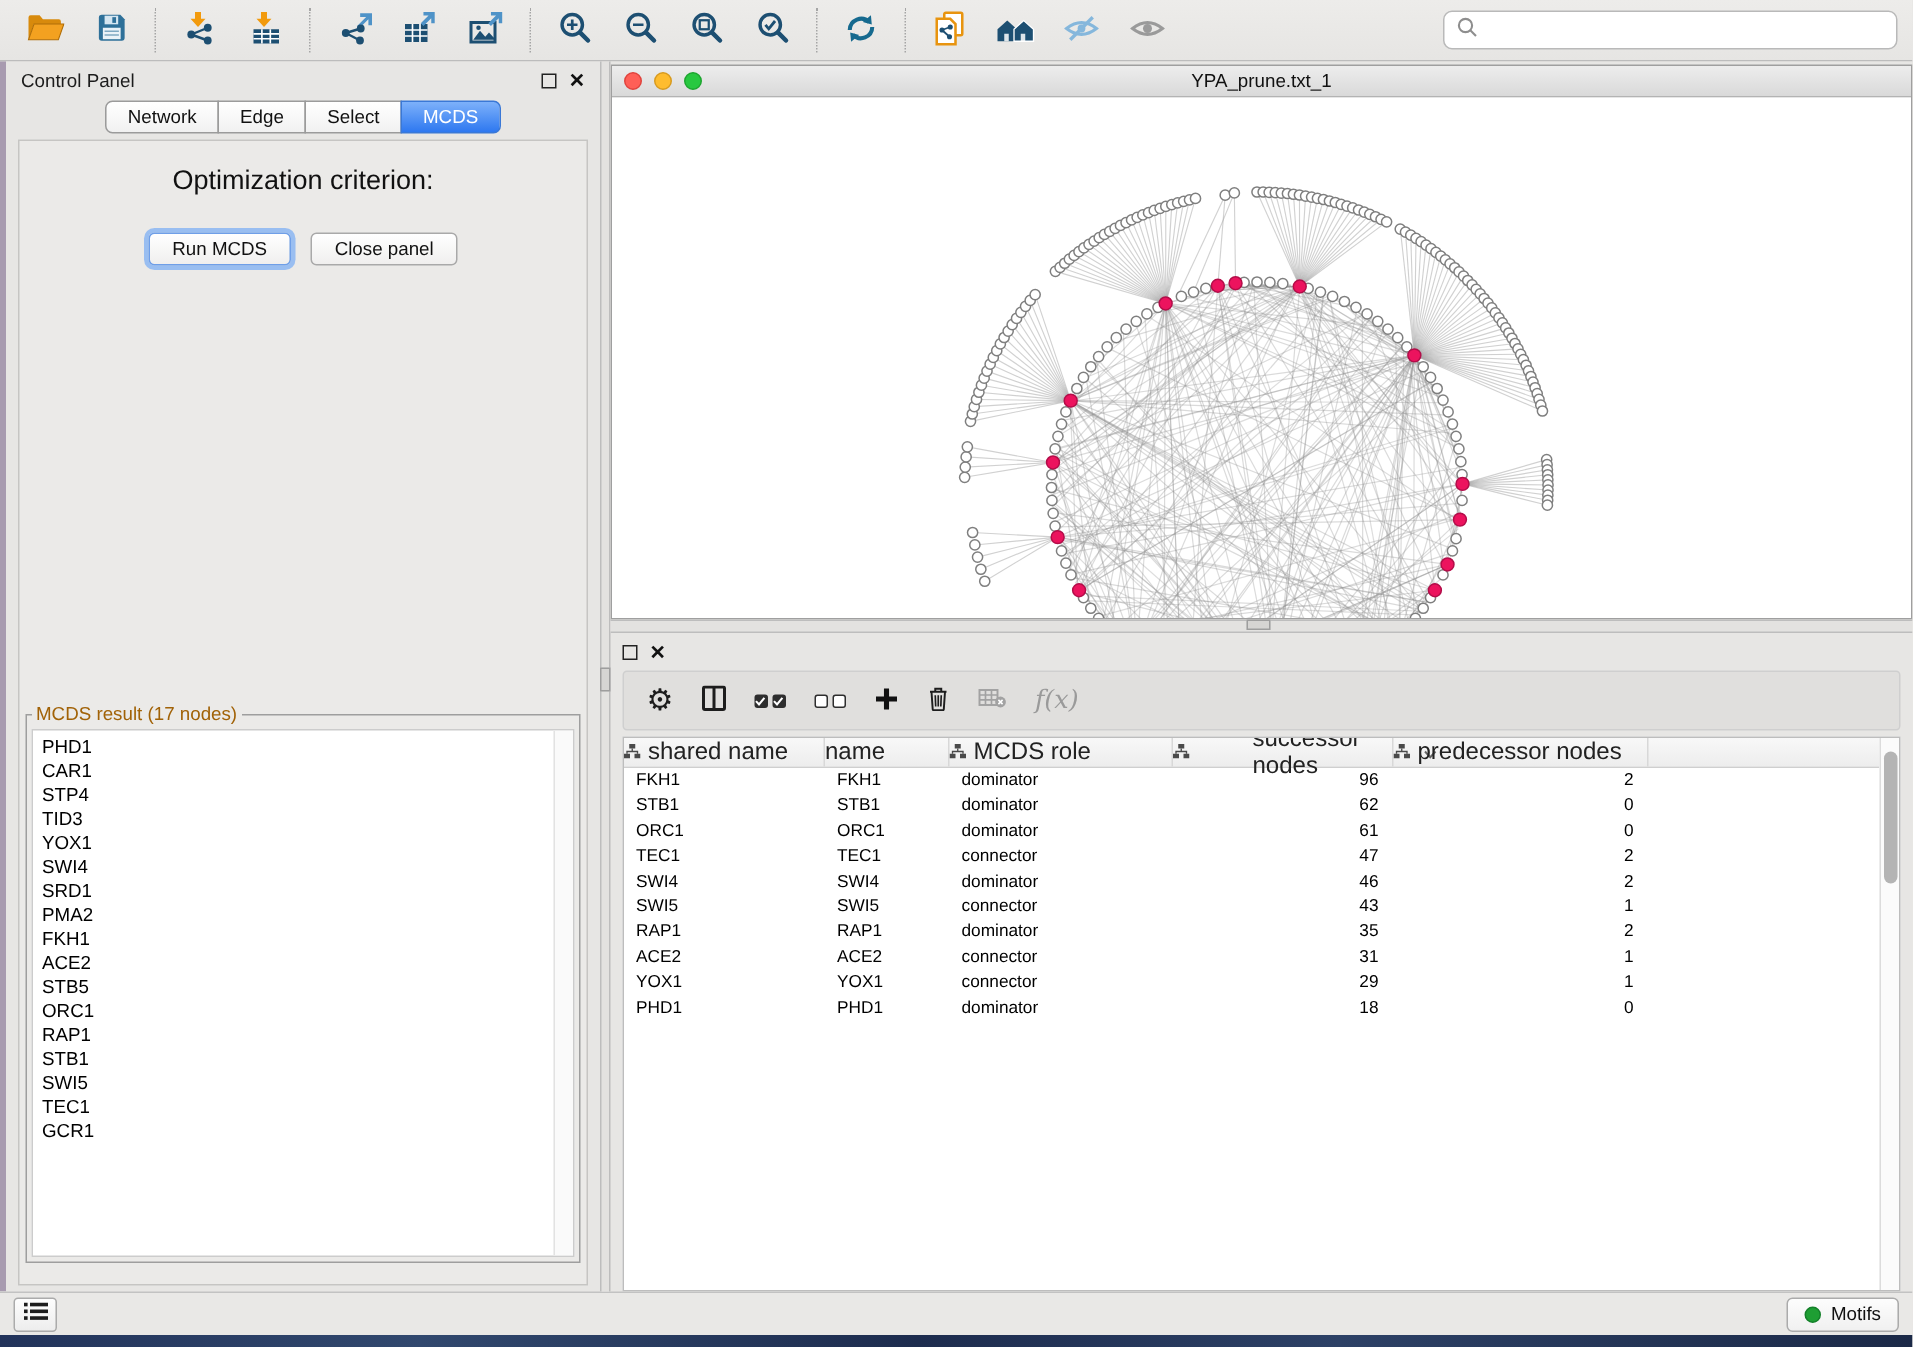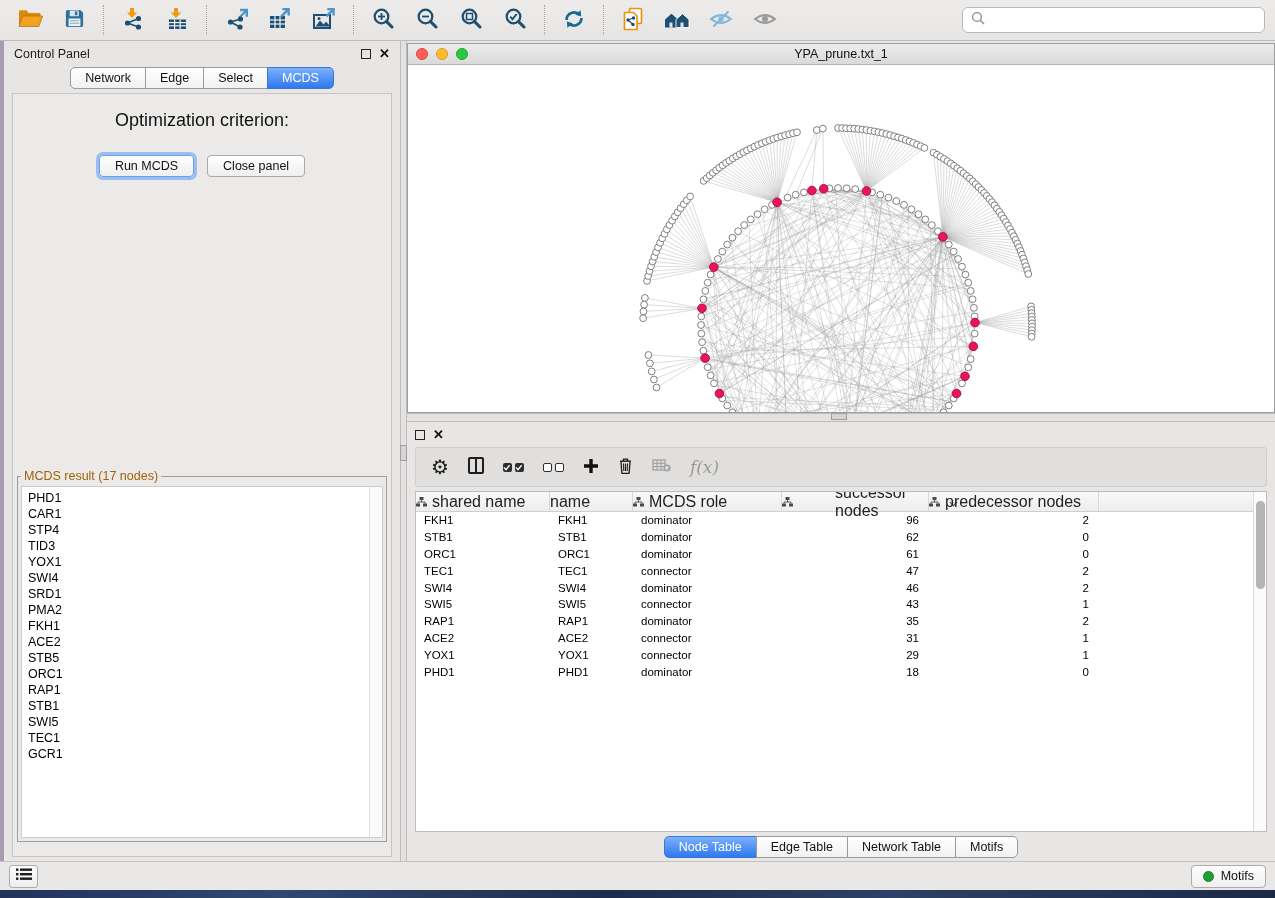--- a/index.html
+++ b/index.html
@@ -1221,28 +1221,20 @@
                   <div class="gc" style="width: 149px;">dominator</div>
                   <div class="gc num" style="width: 147px;">18</div>
                   <div class="gc num" style="width: 170px;">0</div>
                 </div>
               </div>
           </div>
           <div class="vscroll">
               <div class="vthumb"></div>
             </div>
         </div>
-        <div class="tp-tabs">
-            <div class="seg-row" id="tp-tabs">
-              <span class="seg active">Node Table</span>
-              <span class="seg">Edge Table</span>
-              <span class="seg">Network Table</span>
-              <span class="seg">Motifs</span>
-            </div>
-          </div>
       </div>
     </div>
   </div>
 
   <div class="status-bar">
     <button class="list-btn">
         <span><svg width="16" height="13" viewBox="0 0 16 13">
             <rect x="0" y="0.5" width="2.4" height="2.4" fill="#1d1d1d"></rect>
             <rect x="4" y="0.5" width="12" height="2.4" fill="#1d1d1d"></rect>
             <rect x="0" y="5" width="2.4" height="2.4" fill="#1d1d1d"></rect>

